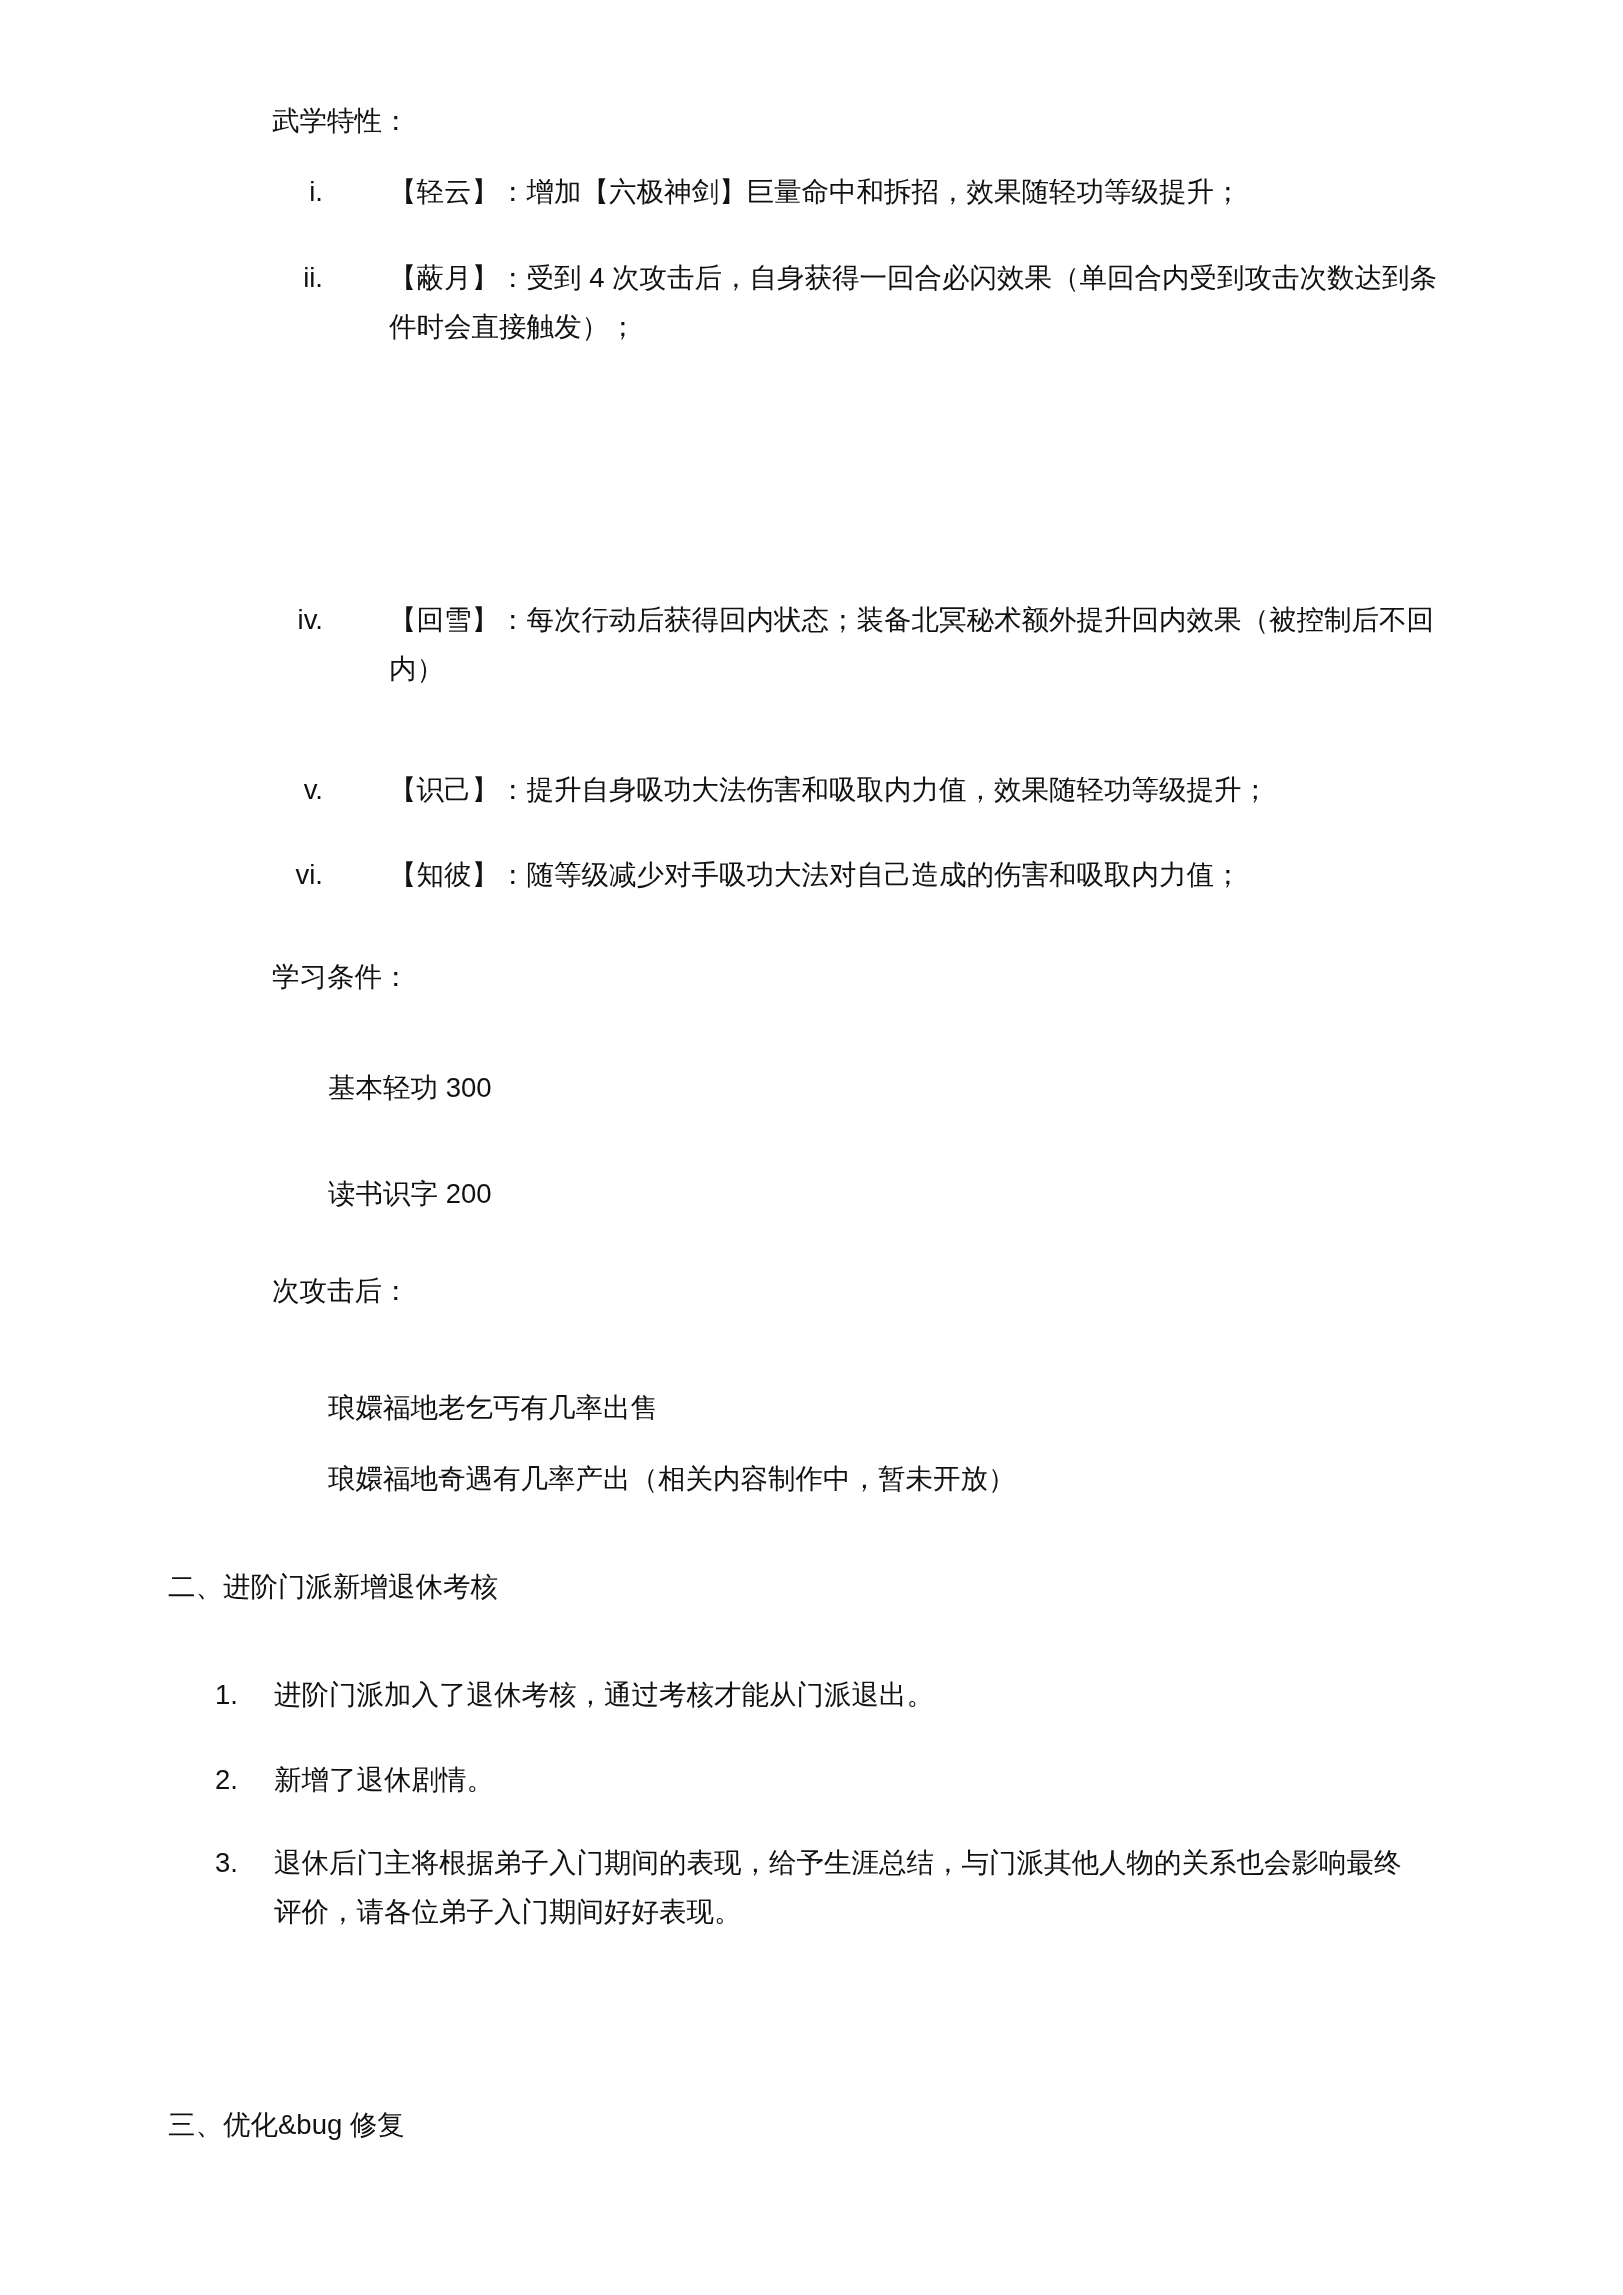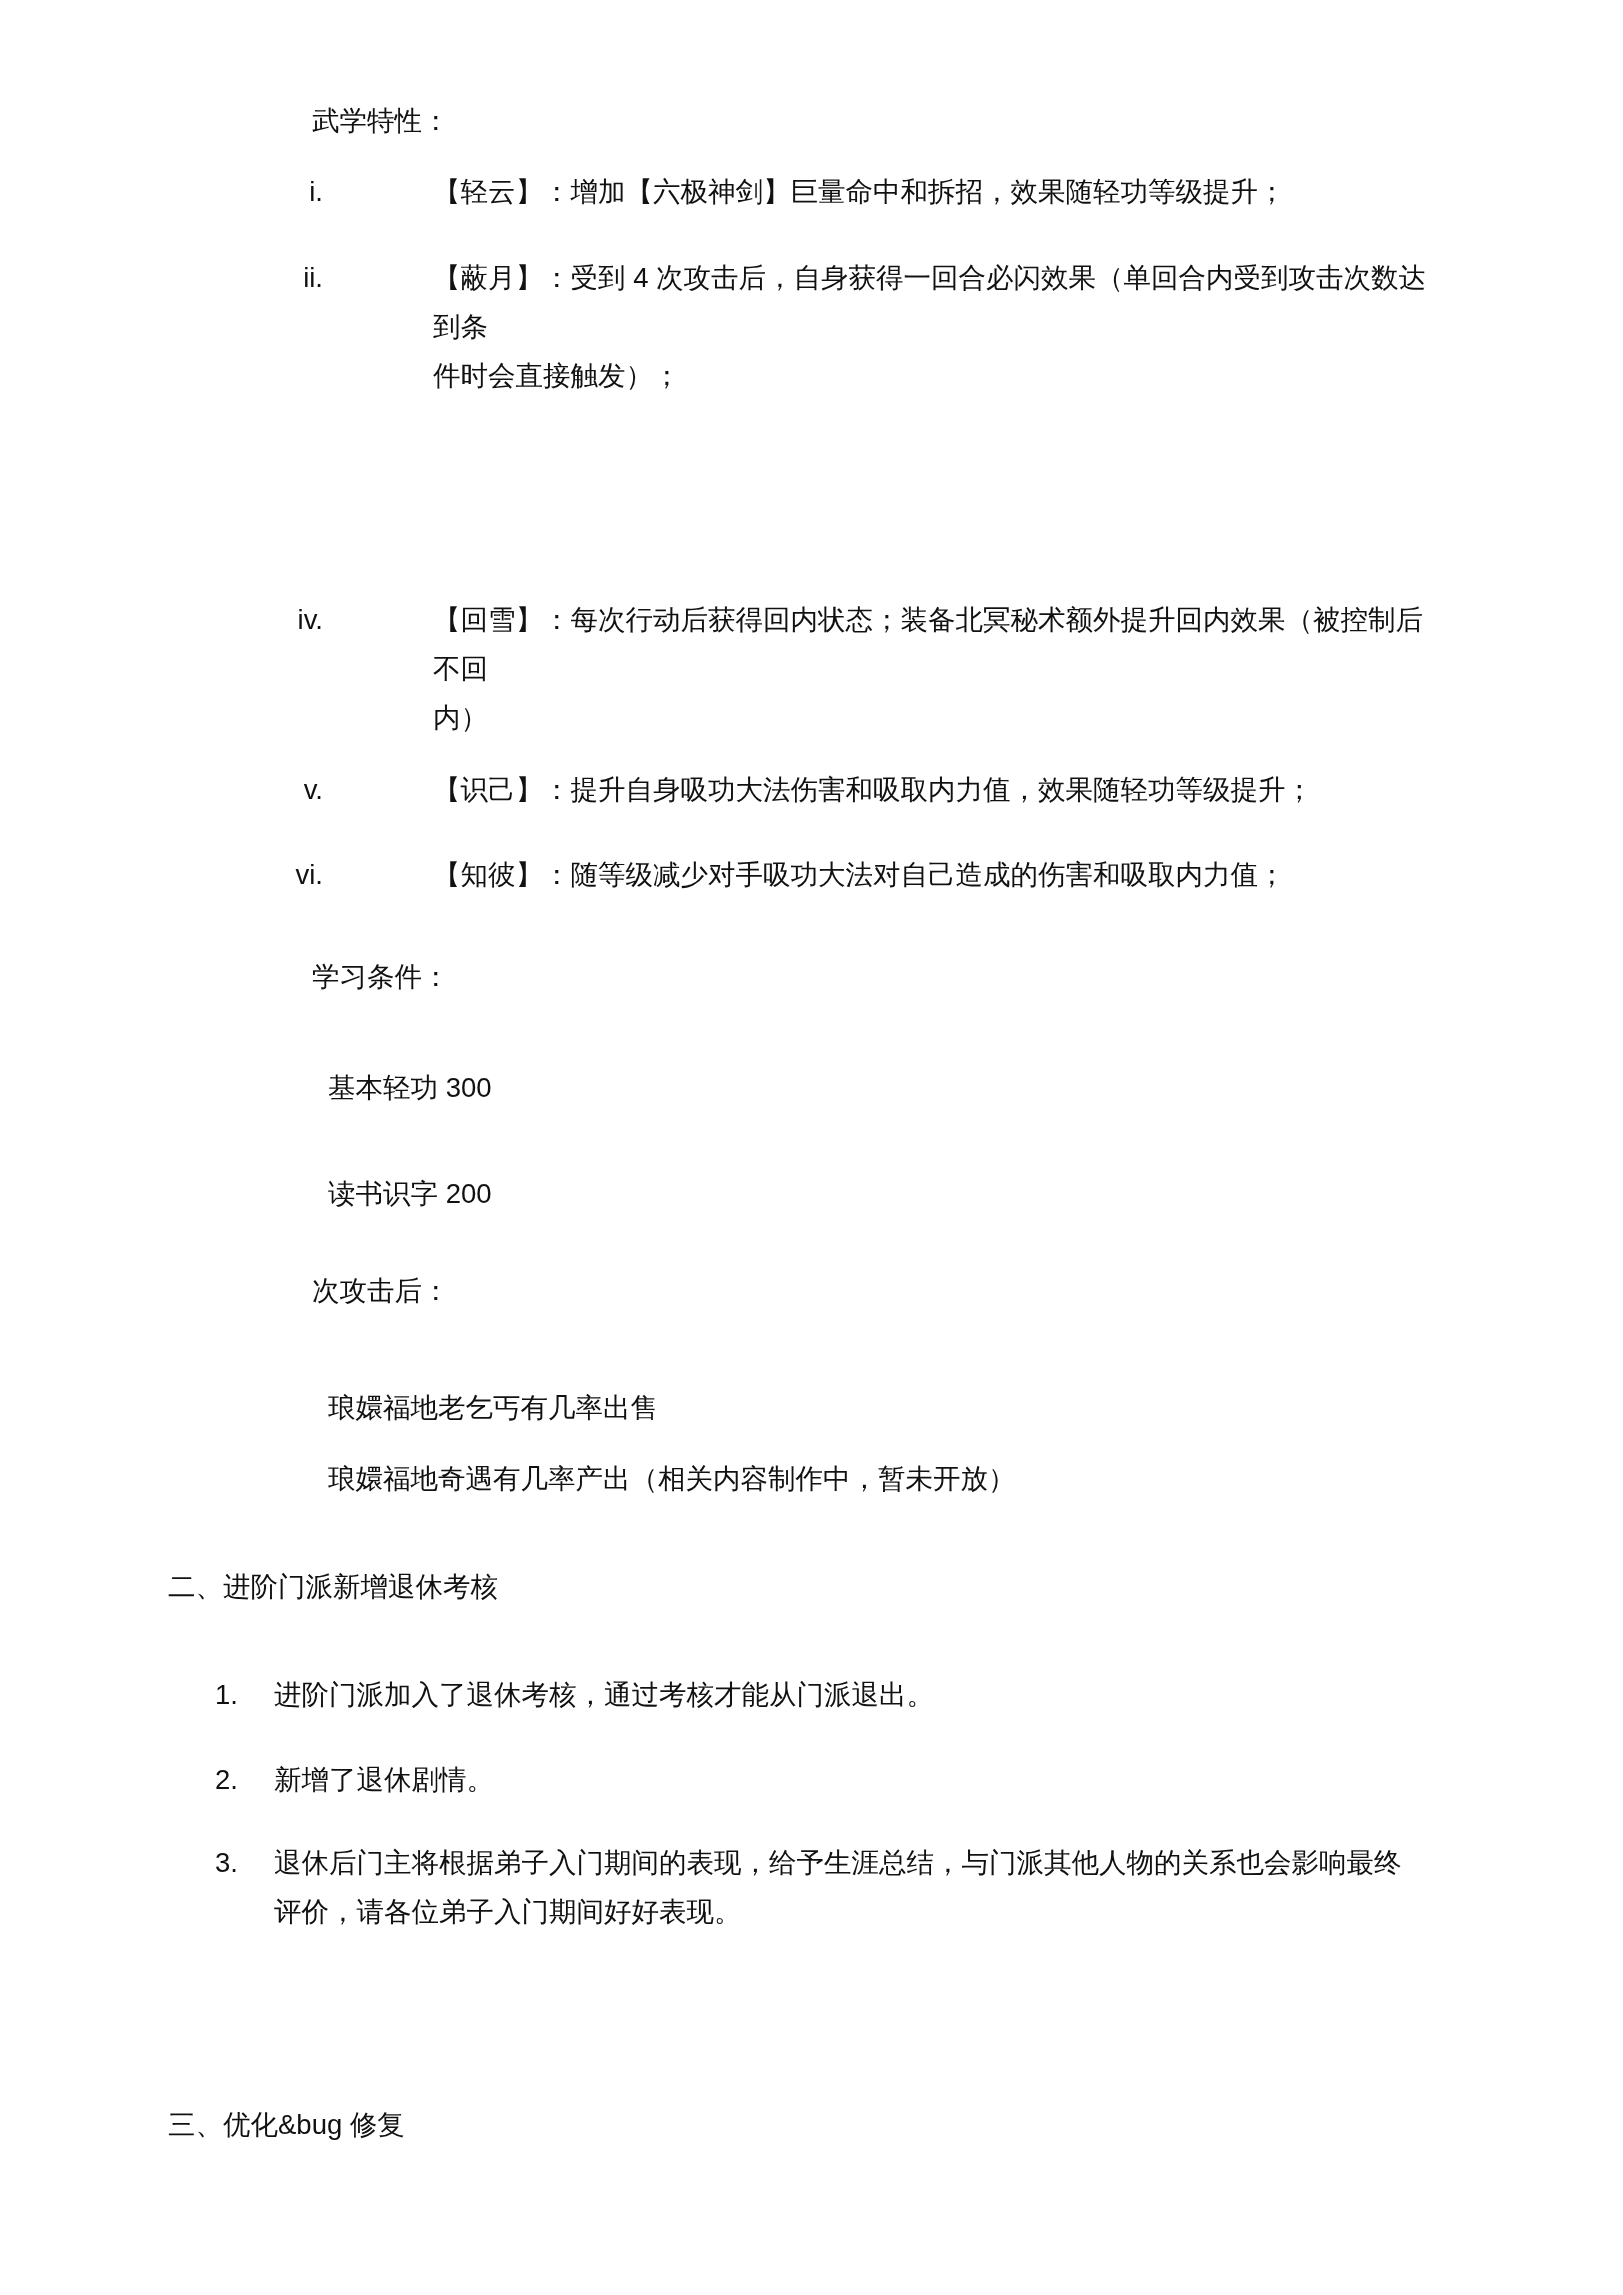--- a/index.html
+++ b/index.html
@@ -10,37 +10,37 @@
     background: #ffffff;
     font-family: "Liberation Sans", "DejaVu Sans", sans-serif;
     color: #111111;
     font-size: 27.5px;
     line-height: 49px;
     overflow: hidden;
   }
   .line { position: absolute; white-space: pre-line; }
 
   
-  .h-sub { left: 272px; margin-left: 40px; }
+  .h-sub { left: 272px; }
   #h-martial  { top: 96px; }
   #h-learning { top: 952px; }
   #h-acquire  { top: 1266px; }
 
   
   .h-chap { left: 168px; }
   #h-retire { top: 1562px; }
   #h-opt    { top: 2100px; }
 
   
   .roman-item { position: absolute; left: 389px; width: 1060px; }
   .roman-item .num {
     position: absolute; left: -167px; width: 101px;
     text-align: right; white-space: nowrap;
   }
-  .roman-item .txt { display: block; white-space: pre-line; margin-left: 44px; }
+  .roman-item .txt { display: block; white-space: pre-line; }
   #ri-0 { top: 167px; }
   #ri-1 { top: 253px; }
   #ri-2 { top: 423px; }
   #ri-3 { top: 595px; }
   #ri-4 { top: 765px; }
   #ri-5 { top: 850px; }
 
   
   .val { left: 328px; }
   #v-learn-0 { top: 1063px; }

